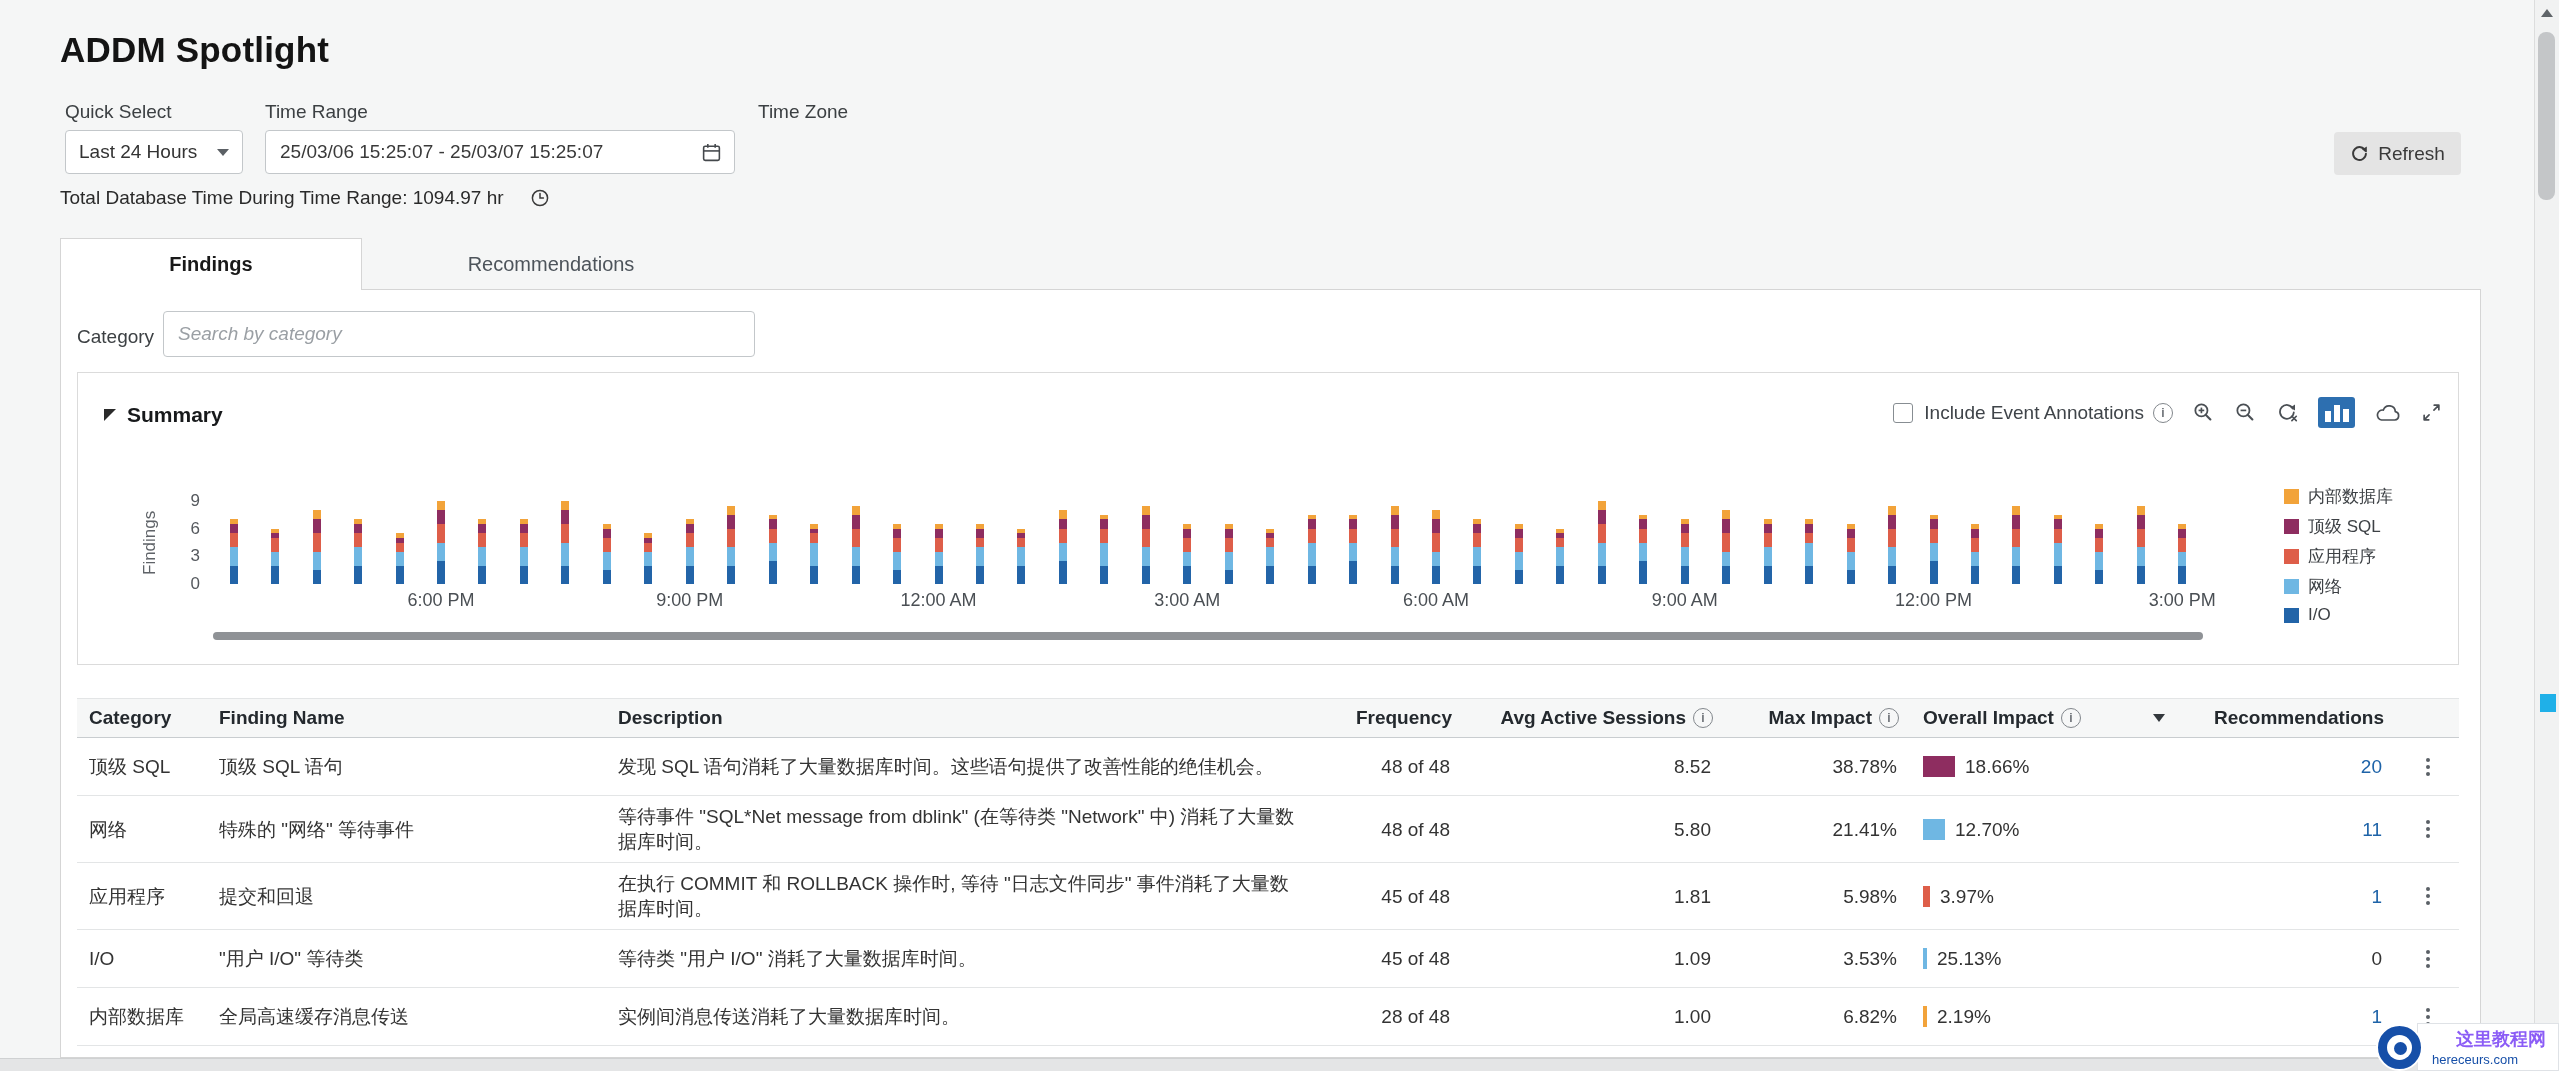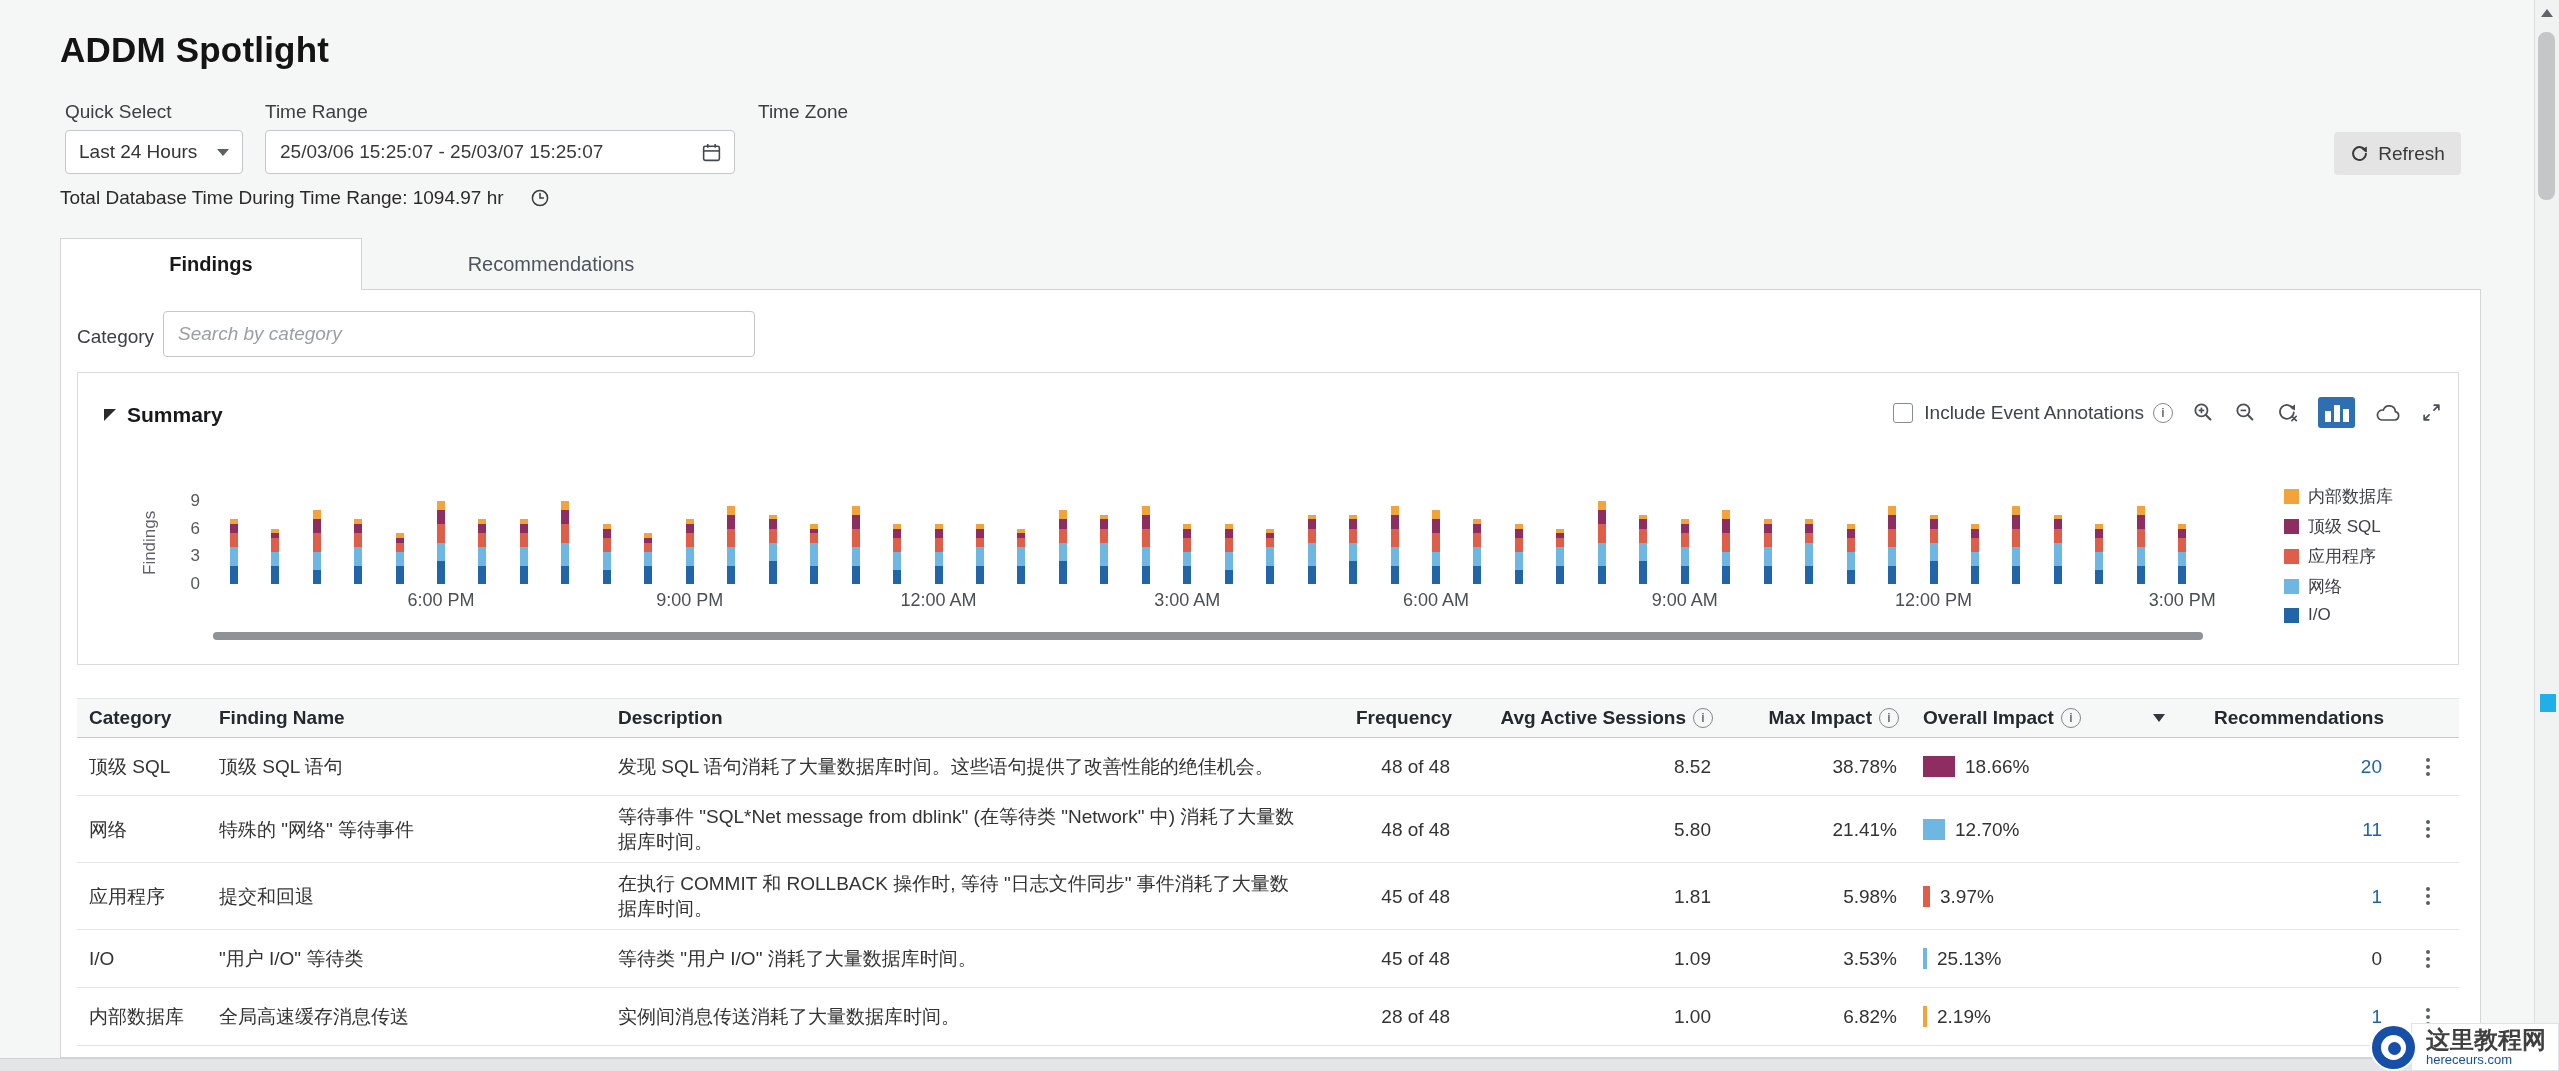--- a/index.html
+++ b/index.html
@@ -97,21 +97,21 @@
   .scroll-marker{position:absolute;right:3px;top:694px;width:16px;height:18px;z-index:6;}
   .bottom-band{position:absolute;left:0;bottom:0;width:2534px;height:12px;background:#e4e5e6;border-top:1px solid #cfd1d2;z-index:4;}
 
   .watermark{position:absolute;right:0px;bottom:0px;display:flex;align-items:center;z-index:7;}
   .wm-logo{width:47px;height:47px;border-radius:50%;background:#164fa8;position:relative;flex:none;margin-right:-6px;z-index:2;
            border:2px solid #fff;box-sizing:border-box;}
   .wm-logo::before{content:"";position:absolute;left:9px;top:9px;width:25px;height:25px;border-radius:50%;background:#fff;}
   .wm-logo::after{content:"";position:absolute;left:16px;top:16px;width:13px;height:13px;border-radius:50%;background:#164fa8;}
   .wm-text{background:#fff;border:1px solid #dfe2e6;padding:2px 12px 2px 14px;height:48px;box-sizing:border-box;
            display:flex;flex-direction:column;justify-content:center;}
-  .wm-line1{font-size:24px;font-weight:700;color:#404040;line-height:25px;white-space:nowrap;}
+  .wm-line1{font-size:18px;font-weight:700;color:#8b5cf6;line-height:25px;white-space:nowrap;margin-left:24px;}
   .wm-line2{font-size:13px;color:#164fa8;line-height:15px;}
   svg{display:block;}
 </style>
 </head>
 <body>
 
 <div class="page">
 
   <h1 class="page-title">ADDM Spotlight</h1>
 

